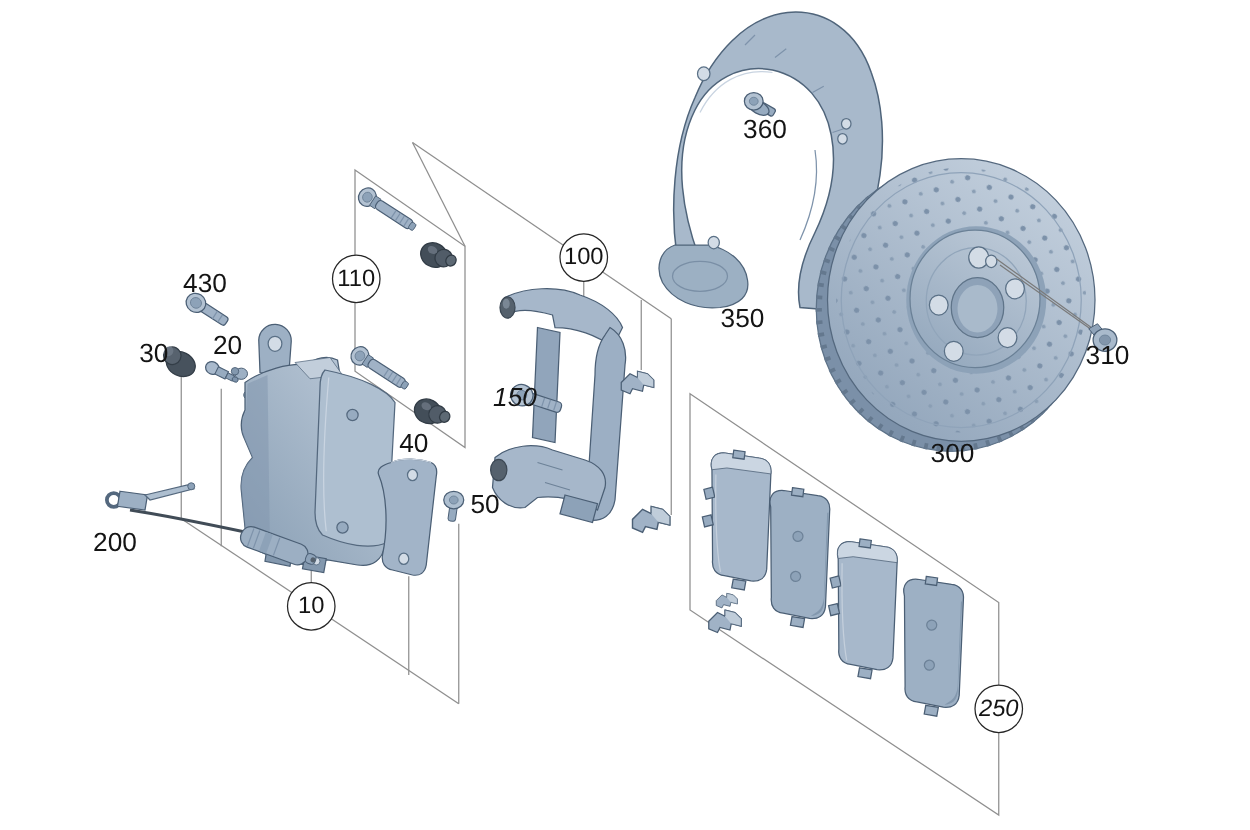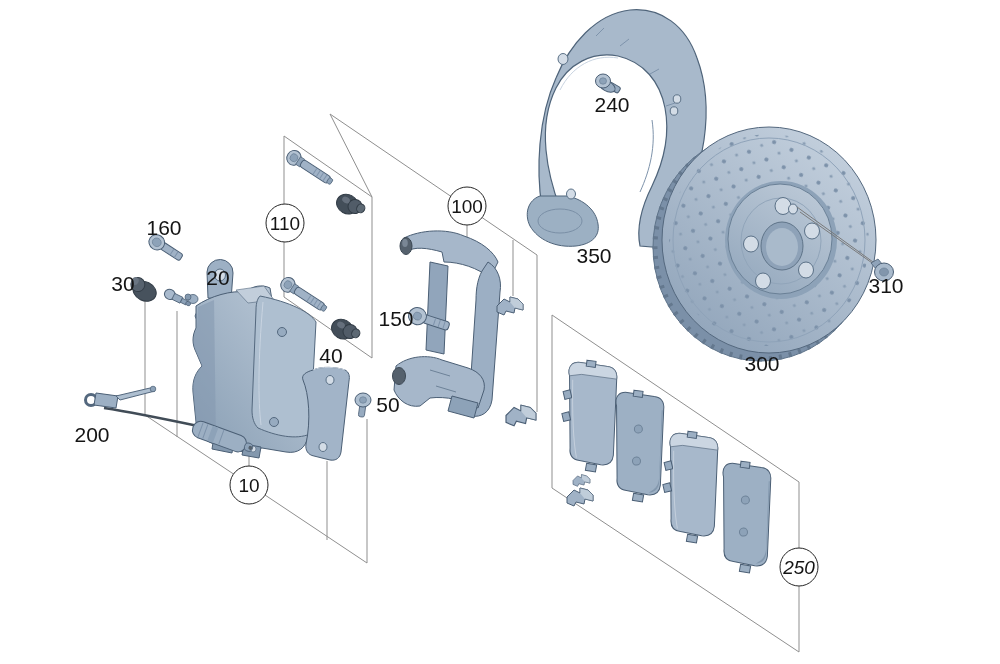--- a/index.html
+++ b/index.html
@@ -261,28 +261,28 @@
     <use href="#padB" transform="translate(610,390) rotate(-2)"></use>
     <use href="#padA" transform="translate(664,431) rotate(-2)"></use>
     <use href="#padB" transform="translate(717,461) rotate(-2)"></use>
     <use href="#clipA" transform="translate(573,474) scale(0.65)"></use>
     <use href="#clipA" transform="translate(567,487) scale(1.0)"></use>
   </g>
 </svg>
 
 <div id="labels-layer">
       <div class="callout circled" style="left: 249px; top: 485px;">10</div>
-      <div class="callout" style="left: 182px; top: 277px; margin-left: 36px;">20</div>
+      <div class="callout" style="left: 182px; top: 277px;">20</div>
       <div class="callout" style="left: 123px; top: 283px;">30</div>
       <div class="callout" style="left: 331px; top: 355px;">40</div>
       <div class="callout" style="left: 388px; top: 404px;">50</div>
       <div class="callout circled" style="left: 467px; top: 206px;">100</div>
       <div class="callout circled" style="left: 285px; top: 223px;">110</div>
-      <div class="callout" style="left: 396px; top: 318px;">150</div>
+      <div class="callout" style="left: 412px; top: 318px; font-style: italic;">150</div>
       <div class="callout" style="left: 92px; top: 434px;">200</div>
       <div class="callout circled" style="left: 799px; top: 567px; font-style: italic;">250</div>
-      <div class="callout" style="left: 164px; top: 227px;">160</div>
+      <div class="callout" style="left: 164px; top: 227px;">430</div>
       <div class="callout" style="left: 749px; top: 363px; margin-left: 13px;">300</div>
       <div class="callout" style="left: 886px; top: 285px;">310</div>
       <div class="callout" style="left: 594px; top: 255px;">350</div>
-      <div class="callout" style="left: 612px; top: 104px;">240</div>
+      <div class="callout" style="left: 612px; top: 104px;">360</div>
     </div>
 </div>
 
 </body></html>

